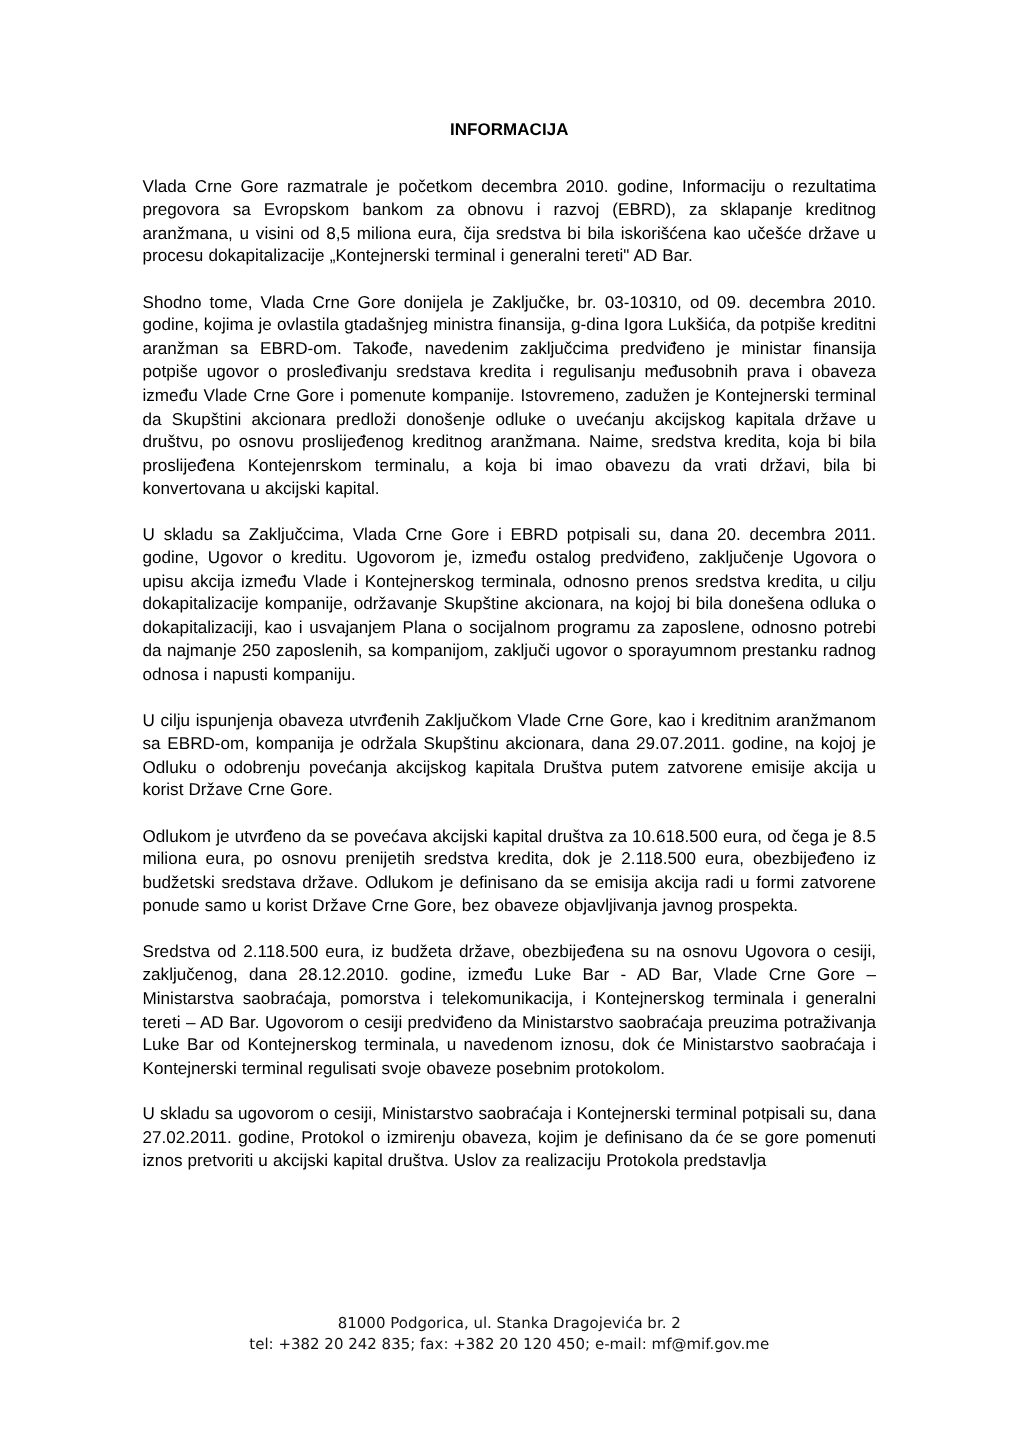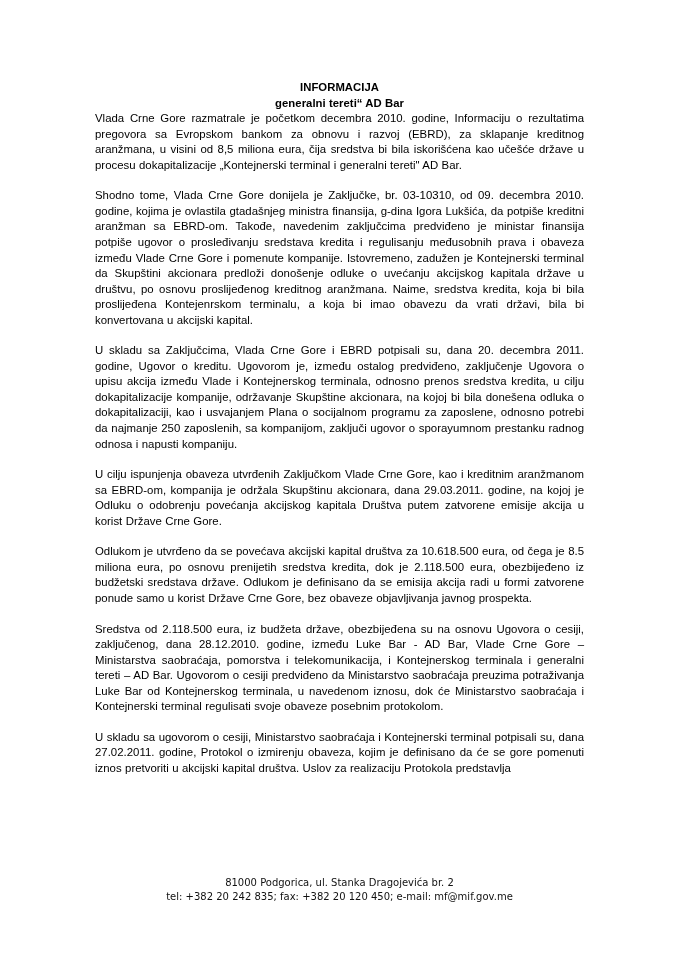--- a/index.html
+++ b/index.html
@@ -32,20 +32,21 @@
     line-height: 15.6px;
     letter-spacing: 0.05px;
   }
   .doc-title .line1 {
     display: block;
   }
   .doc-title .line2 {
     display: block;
   }
   .body-copy {
+    margin-top: 22px;
   }
   p.para {
     margin: 0 0 15px 0;
     text-align: justify;
     text-justify: inter-word;
     font-size: 11.4px;
     line-height: 15.55px;
     letter-spacing: 0.01px;
     word-spacing: 0.02em;
   }
@@ -69,28 +70,27 @@
 </style>
 </head>
 <body>
 
 <div class="page">
 
   <div class="content">
 
     <div class="doc-title">
       <span class="line1">INFORMACIJA</span>
-      <span class="line2">generalni tereti“ AD Bar</span>
     </div>
 
     <div class="body-copy">
       <p class="para">Vlada Crne Gore razmatrale je početkom decembra 2010. godine, Informaciju o rezultatima pregovora sa Evropskom bankom za obnovu i razvoj (EBRD), za sklapanje kreditnog aranžmana, u visini od 8,5 miliona eura, čija sredstva bi bila iskorišćena kao učešće države u procesu dokapitalizacije „Kontejnerski terminal i generalni tereti" AD Bar.</p>
       <p class="para">Shodno tome, Vlada Crne Gore donijela je Zaključke, br. 03-10310, od 09. decembra 2010. godine, kojima je ovlastila gtadašnjeg ministra finansija, g-dina Igora Lukšića, da potpiše kreditni aranžman sa EBRD-om. Takođe, navedenim zaključcima predviđeno je ministar finansija potpiše ugovor o prosleđivanju sredstava kredita i regulisanju međusobnih prava i obaveza između Vlade Crne Gore i pomenute kompanije. Istovremeno, zadužen je Kontejnerski terminal da Skupštini akcionara predloži donošenje odluke o uvećanju akcijskog kapitala države u društvu, po osnovu proslijeđenog kreditnog aranžmana. Naime, sredstva kredita, koja bi bila proslijeđena Kontejenrskom terminalu, a koja bi imao obavezu da vrati državi, bila bi konvertovana u akcijski kapital.</p>
       <p class="para">U skladu sa Zaključcima, Vlada Crne Gore i EBRD potpisali su, dana 20. decembra 2011. godine, Ugovor o kreditu. Ugovorom je, između ostalog predviđeno, zaključenje Ugovora o upisu akcija između Vlade i Kontejnerskog terminala, odnosno prenos sredstva kredita, u cilju dokapitalizacije kompanije, održavanje Skupštine akcionara, na kojoj bi bila donešena odluka o dokapitalizaciji, kao i usvajanjem Plana o socijalnom programu za zaposlene, odnosno potrebi da najmanje 250 zaposlenih, sa kompanijom, zaključi ugovor o sporayumnom prestanku radnog odnosa i napusti kompaniju.</p>
-      <p class="para">U cilju ispunjenja obaveza utvrđenih Zaključkom Vlade Crne Gore, kao i kreditnim aranžmanom sa EBRD-om, kompanija je održala Skupštinu akcionara, dana 29.03.2011. godine, na kojoj je Odluku o odobrenju povećanja akcijskog kapitala Društva putem zatvorene emisije akcija u korist Države Crne Gore.</p>
+      <p class="para">U cilju ispunjenja obaveza utvrđenih Zaključkom Vlade Crne Gore, kao i kreditnim aranžmanom sa EBRD-om, kompanija je održala Skupštinu akcionara, dana 29.07.2011. godine, na kojoj je Odluku o odobrenju povećanja akcijskog kapitala Društva putem zatvorene emisije akcija u korist Države Crne Gore.</p>
       <p class="para">Odlukom je utvrđeno da se povećava akcijski kapital društva za 10.618.500 eura, od čega je 8.5 miliona eura, po osnovu prenijetih sredstva kredita, dok je 2.118.500 eura, obezbijeđeno iz budžetski sredstava države. Odlukom je definisano da se emisija akcija radi u formi zatvorene ponude samo u korist Države Crne Gore, bez obaveze objavljivanja javnog prospekta.</p>
       <p class="para">Sredstva od 2.118.500 eura, iz budžeta države, obezbijeđena su na osnovu Ugovora o cesiji, zaključenog, dana 28.12.2010. godine, između Luke Bar - AD Bar, Vlade Crne Gore – Ministarstva saobraćaja, pomorstva i telekomunikacija, i Kontejnerskog terminala i generalni tereti – AD Bar. Ugovorom o cesiji predviđeno da Ministarstvo saobraćaja preuzima potraživanja Luke Bar od Kontejnerskog terminala, u navedenom iznosu, dok će Ministarstvo saobraćaja i Kontejnerski terminal regulisati svoje obaveze posebnim protokolom.</p>
       <p class="para">U skladu sa ugovorom o cesiji, Ministarstvo saobraćaja i Kontejnerski terminal potpisali su, dana 27.02.2011. godine, Protokol o izmirenju obaveza, kojim je definisano da će se gore pomenuti iznos pretvoriti u akcijski kapital društva. Uslov za realizaciju Protokola predstavlja</p>
     </div>
 
   </div>
 
   <div class="footer">
     <span>81000 Podgorica, ul. Stanka Dragojevića br. 2</span>
     <span>tel: +382 20 242 835; fax: +382 20 120 450; e-mail: mf@mif.gov.me</span>

